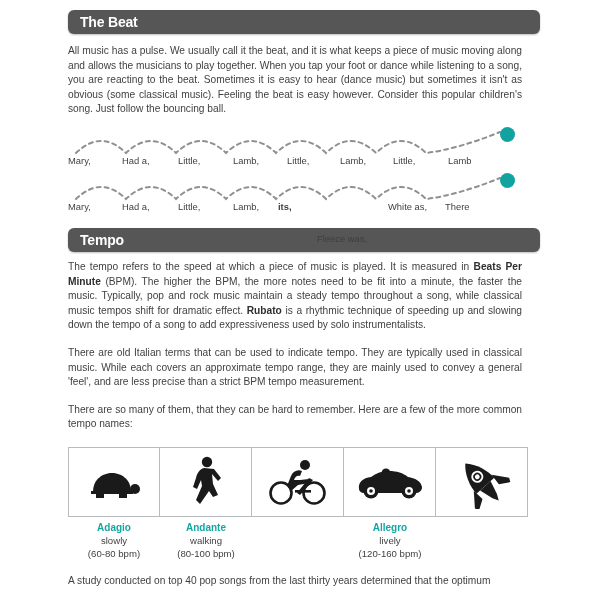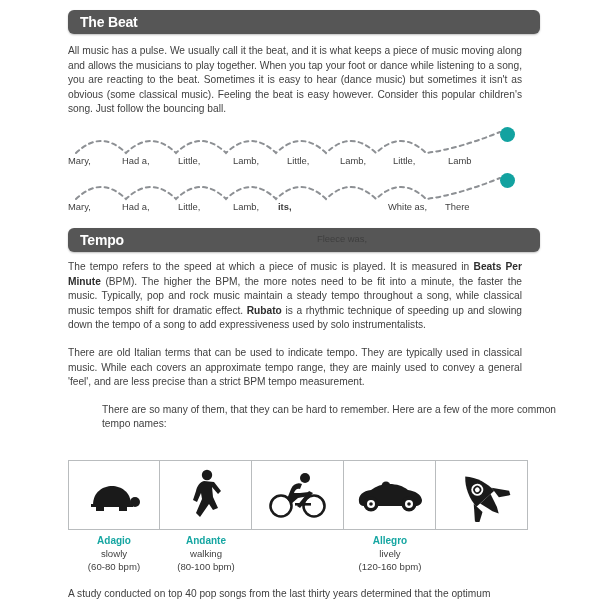--- a/index.html
+++ b/index.html
@@ -180,23 +180,23 @@
         <span style="left:377px;">There</span>
       </div>
     </div>
 
     <div class="section-bar" style="margin-top:9px;">
       <span class="section-title">Tempo</span>
     </div>
 
     <p class="para" style="margin-top:8px;" id="tempo-p1">The tempo refers to the speed at which a piece of music is played. It is measured in <b>Beats Per Minute</b> (BPM). The higher the BPM, the more notes need to be fit into a minute, the faster the music. Typically, pop and rock music maintain a steady tempo throughout a song, while classical music tempos shift for dramatic effect. <b>Rubato</b> is a rhythmic technique of speeding up and slowing down the tempo of a song to add expressiveness used by solo instrumentalists.</p>
     <p class="para" style="margin-top:13px;" id="tempo-p2">There are old Italian terms that can be used to indicate tempo. They are typically used in classical music.  While each covers an approximate tempo range, they are mainly used to convey a general 'feel', and are less precise than a strict BPM tempo measurement.</p>
-    <p class="para" style="margin-top:13px;margin-left:34px;" id="tempo-p3">There are so many of them, that they can be hard to remember. Here are a few of the more common tempo names:</p>
-
-    <div class="tempo-table" style="margin-top:28px;">
+    <p class="para" style="margin-top:13px;" id="tempo-p3">There are so many of them, that they can be hard to remember. Here are a few of the more common tempo names:</p>
+
+    <div class="tempo-table" style="margin-top:15px;">
 
       <div class="tempo-cell">
         <div class="tempo-box">
           <svg class="icon-svg" width="58" height="40" viewBox="0 0 58 40">
             <path d="M8,30 C8,17 18,11 27,11 C36,11 46,17 46,30 Z" fill="#1a1a1a"></path>
             <circle cx="50" cy="27" r="5" fill="#1a1a1a"></circle>
             <rect x="6" y="29" width="42" height="3" fill="#1a1a1a"></rect>
             <rect x="11" y="31" width="8" height="5" fill="#1a1a1a"></rect>
             <rect x="34" y="31" width="8" height="5" fill="#1a1a1a"></rect>
           </svg>

